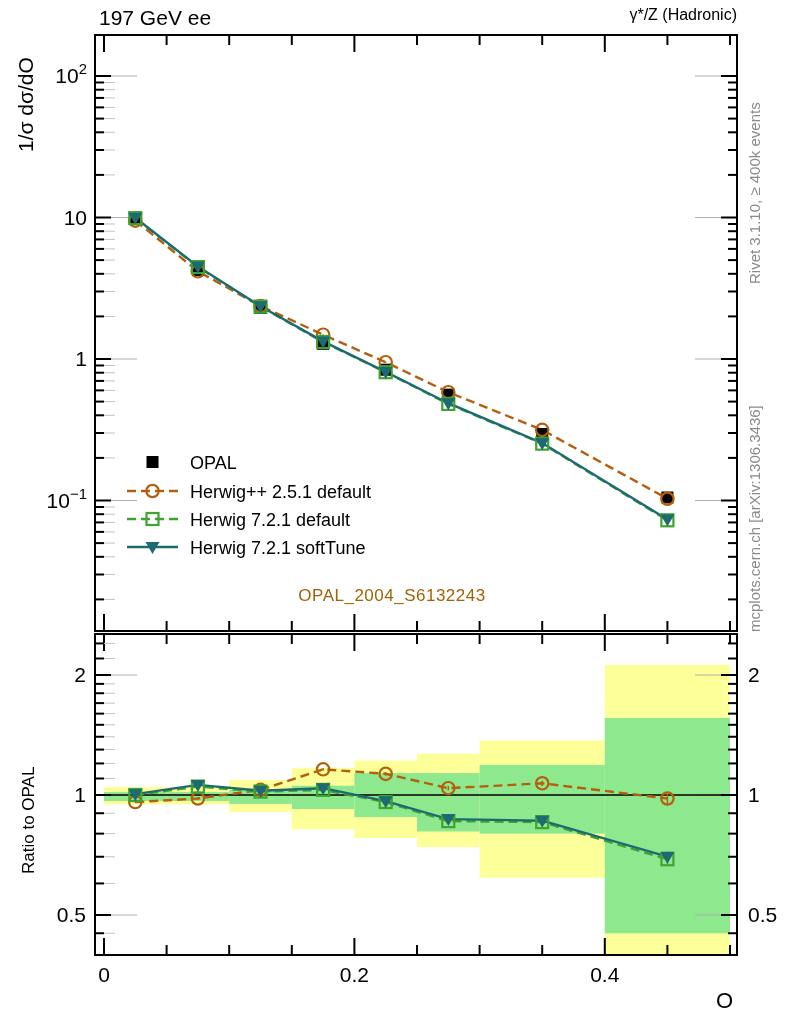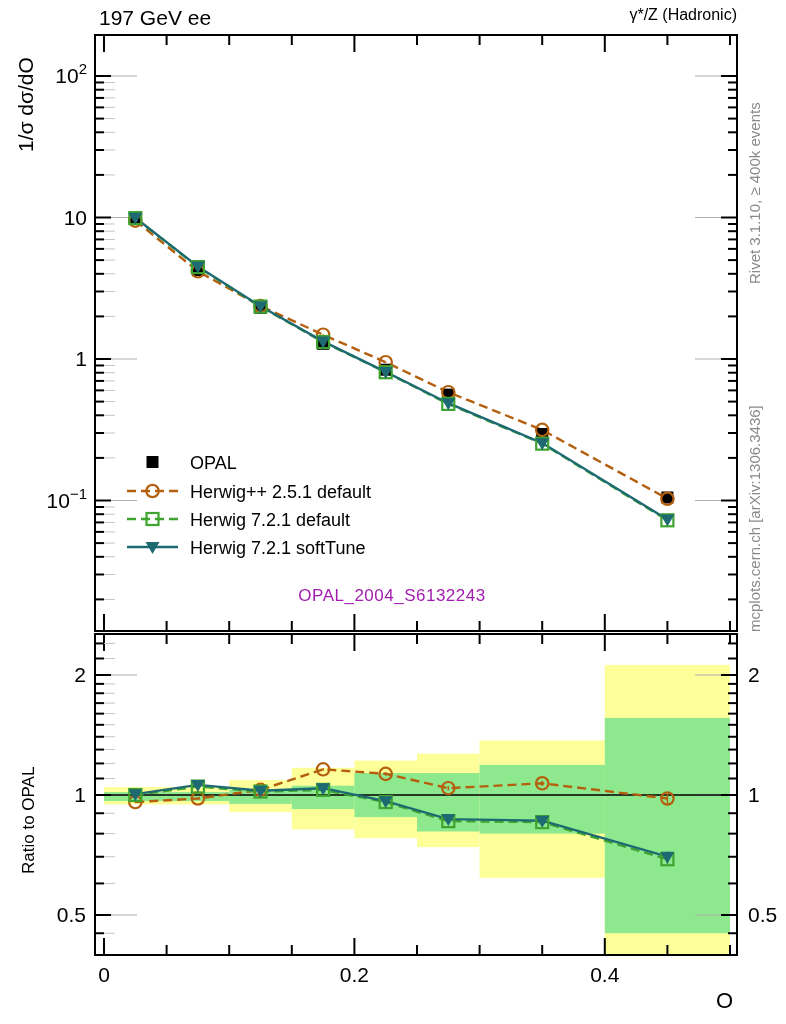--- a/index.html
+++ b/index.html
@@ -7,21 +7,21 @@
         font-family:"Liberation Sans",sans-serif;color:#000;}
   .page svg{position:absolute;left:0;top:0;font-family:"Liberation Sans",sans-serif;}
   .title-left{position:absolute;left:99px;top:6px;font-size:21px;white-space:nowrap;}
   .title-right{position:absolute;right:49px;top:6px;font-size:16px;white-space:nowrap;}
   .vlabel{position:absolute;white-space:nowrap;transform-origin:0 0;transform:rotate(-90deg);}
   .ylabel-main{left:14px;top:152px;font-size:21px;}
   .ylabel-ratio{left:19px;top:874px;font-size:17px;}
   .caption-rivet{left:746px;top:284px;font-size:15px;color:#8a8a8a;}
   .caption-mcplots{left:746px;top:632px;font-size:15px;color:#8a8a8a;}
   .watermark{position:absolute;left:95px;width:594px;top:586px;text-align:center;
-             font-size:17px;color:#a21caf;letter-spacing:0.5px;}
+             font-size:17px;color:#a16207;letter-spacing:0.5px;}
   .xlabel{position:absolute;left:716px;top:988px;font-size:22px;}
 </style>
 </head>
 <body>
 
 <div class="page">
   <svg id="plot" width="786" height="1024" viewBox="0 0 786 1024">
       <g>
         <rect x="104" y="787.0486269277535" width="62.599999999999994" height="17.379013375490786" fill="#fdff99"></rect>
         <rect x="166.6" y="787.0486269277535" width="62.599999999999994" height="17.379013375490786" fill="#fdff99"></rect>

